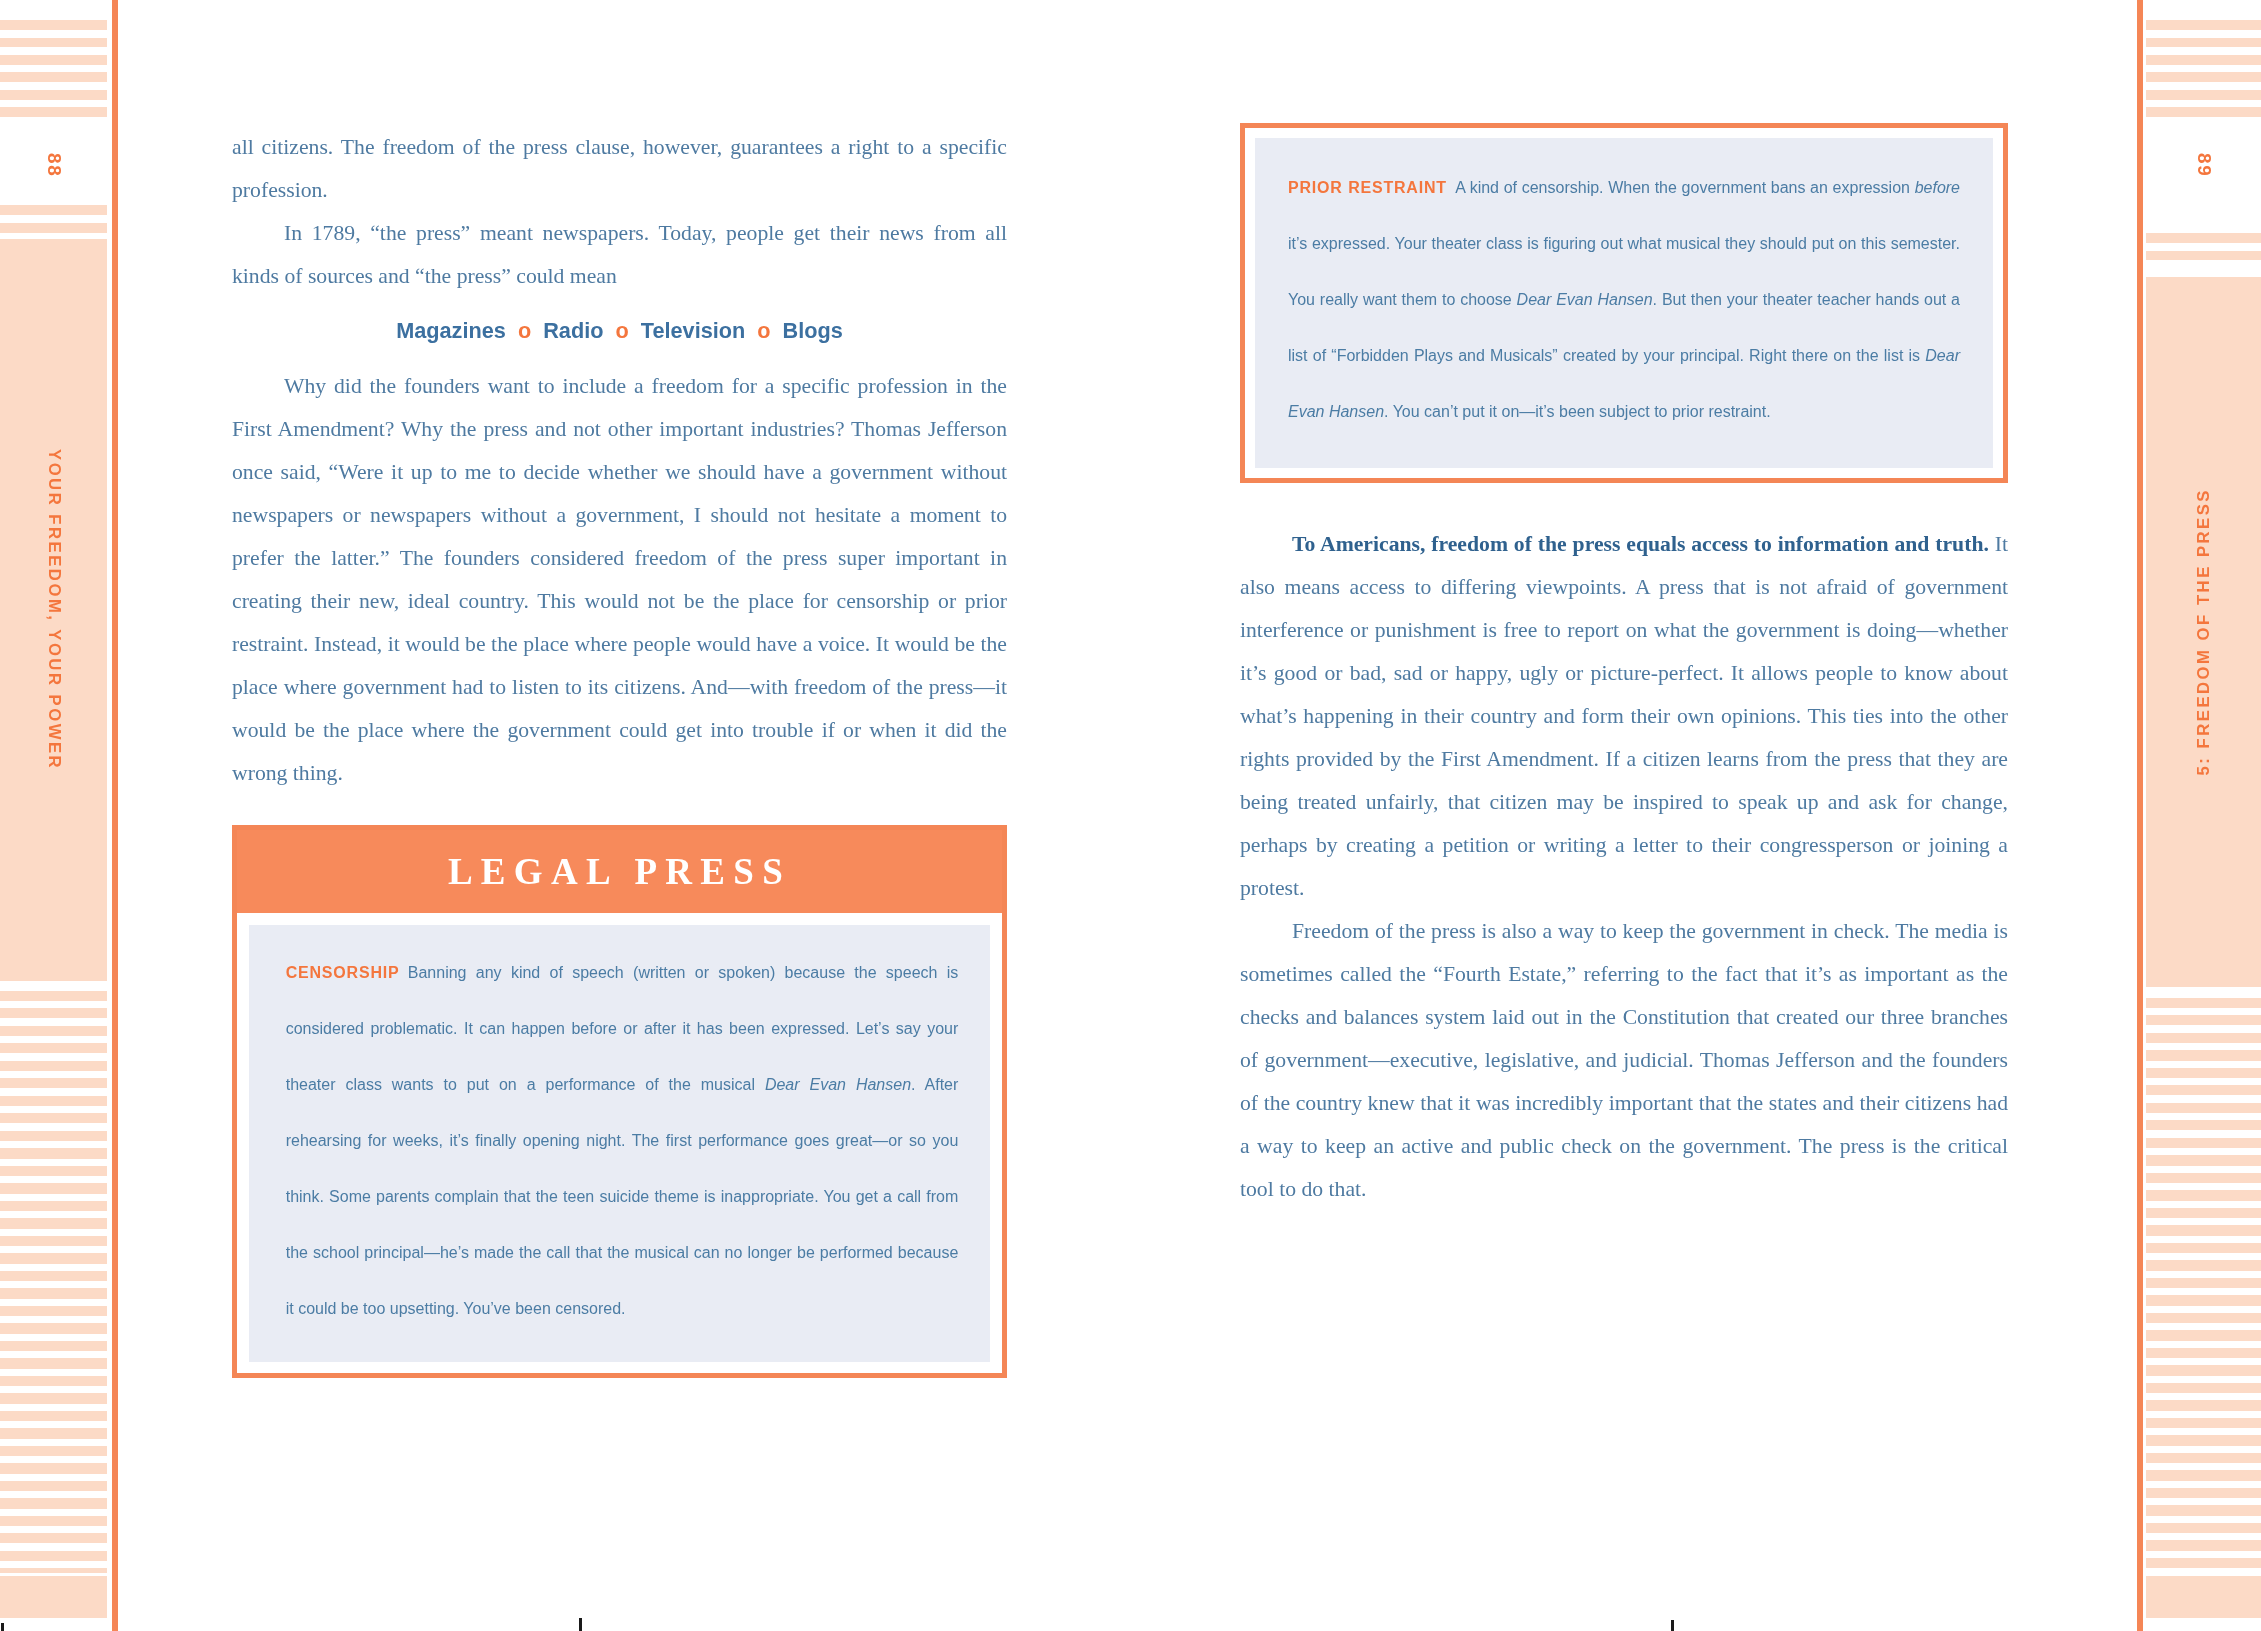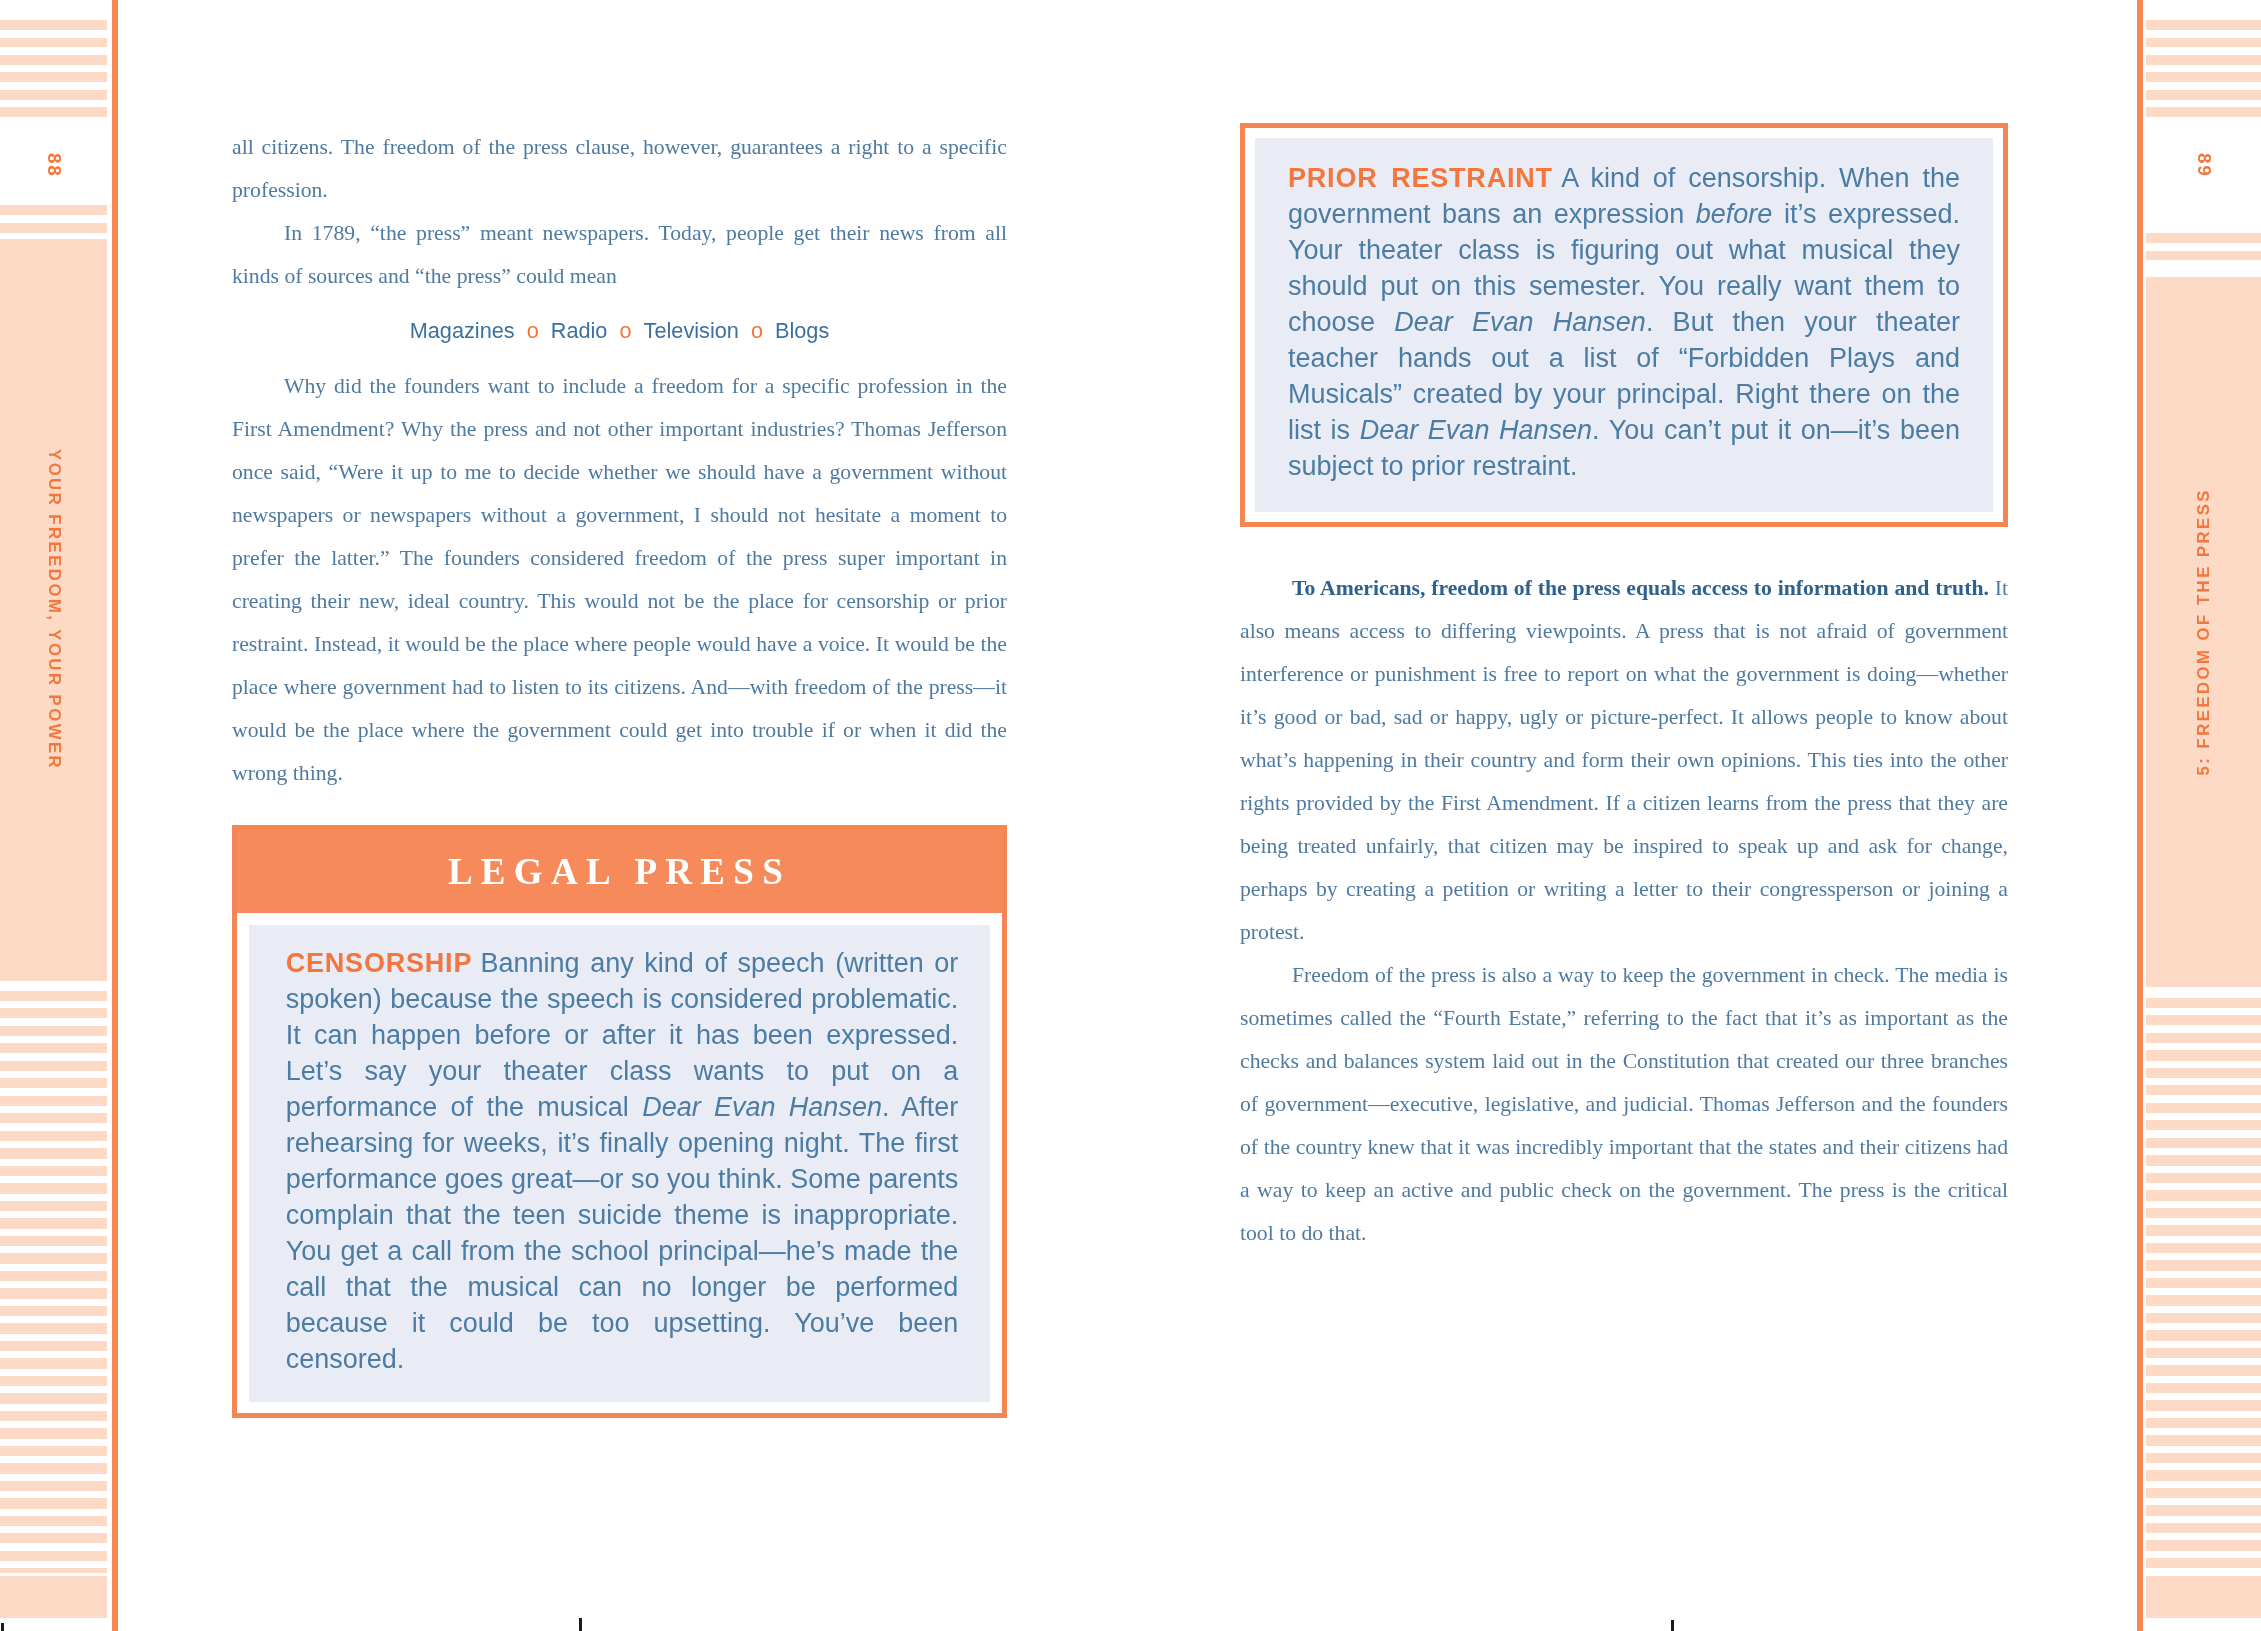--- a/index.html
+++ b/index.html
@@ -55,21 +55,21 @@
     color: #4e7aa1;
     text-align: justify;
     hyphens: auto;
   }
   p.indent { text-indent: 52px; }
 
   .media-list {
     margin: 11.7px 0 13.3px 0;
     text-align: center;
     font-family: "Liberation Sans", "DejaVu Sans", sans-serif;
-    font-weight: normal;
+    font-weight: bold;
     font-size: 21.7px; line-height: 42px;
     color: #3c70a0;
   }
 
   
   .lingo-box {
     margin-top: 30px;
     border: 5px solid #f48656;
     background: #ffffff;
   }
@@ -81,21 +81,21 @@
   .lingo-title {
     color: #ffffff;
     font-family: "Liberation Serif", "DejaVu Serif", serif;
     font-weight: bold;
     font-size: 37px;
     letter-spacing: 8.3px;
   }
   .panel {
     background: #e9ecf4;
     font-family: "Liberation Sans", "DejaVu Sans", sans-serif;
-    font-size: 27px; line-height: 36px;
+    font-size: 16px; line-height: 56px;
     color: #4b7ca4;
     text-align: justify;
   }
   .lingo-box .panel { margin: 11.7px; padding: 20px 32px 25px 37px; }
 
   .pr-box {
     border: 5px solid #f48656;
     padding: 10px;
     background: #ffffff;
   }

